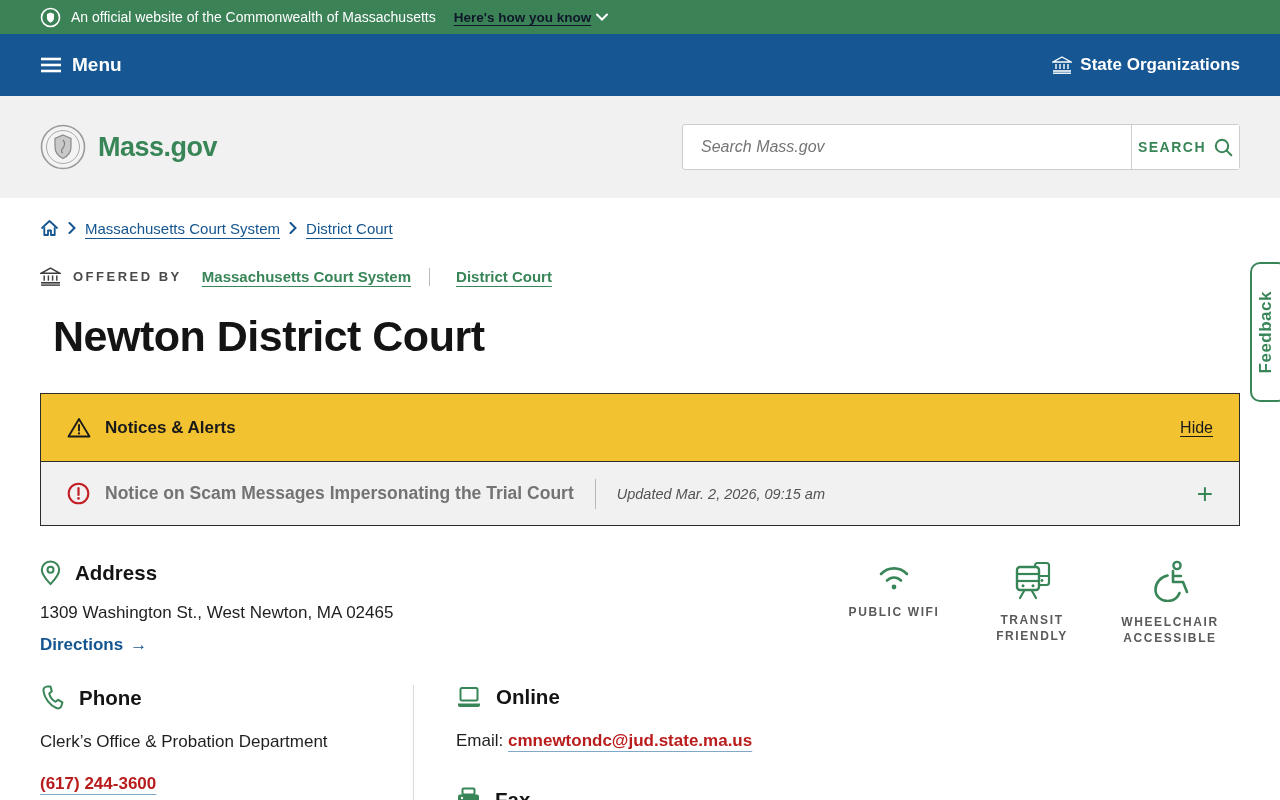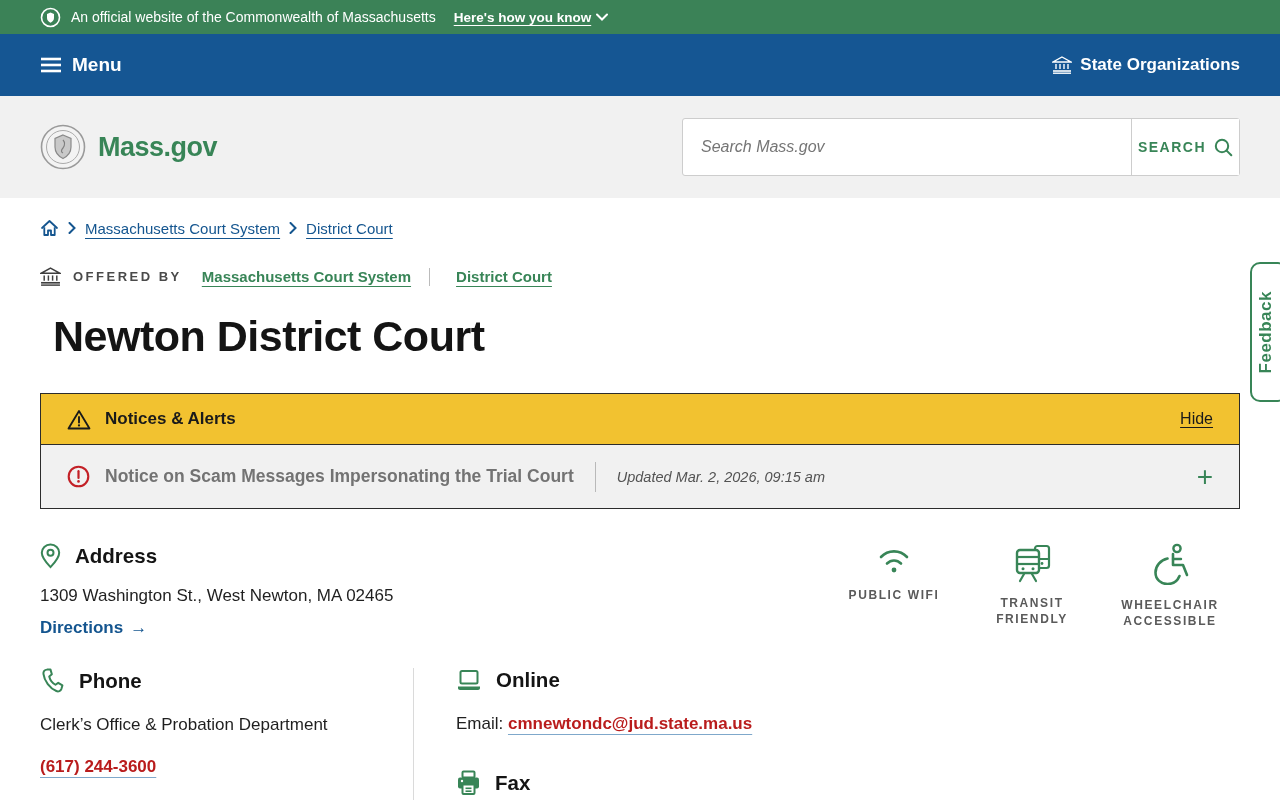--- a/index.html
+++ b/index.html
@@ -3,35 +3,35 @@
 <meta charset="utf-8">
 <style>
   * { margin:0; padding:0; box-sizing:border-box; }
   html,body { width:1280px; height:800px; overflow:hidden; background:#fff;
     font-family:"Liberation Sans", sans-serif; color:#1a1a1a; }
 
   
   .banner { height:34px; background:#3B8257; display:flex; align-items:center;
     padding:8px 40px; gap:10px; color:#fff; font-size:14px; }
   .banner .seal { flex:0 0 auto; }
-  .banner-link { color:#ffffff; font-weight:700; font-size:13.5px; text-decoration:underline;
+  .banner-link { color:#0f172a; font-weight:700; font-size:13.5px; text-decoration:underline;
     text-underline-offset:3px; display:inline-flex; align-items:center; gap:5px; margin-left:8px; cursor:pointer; }
 
   
   .menubar { height:62px; background:#155693; display:flex; align-items:center;
     justify-content:space-between; padding:8px 40px; color:#fff; }
   .menu-left { display:flex; align-items:center; gap:10px; cursor:pointer; }
   .menu-label { font-size:19px; font-weight:700; }
   .orgs { display:flex; align-items:center; gap:8px; font-size:17px; font-weight:600; cursor:pointer; }
 
   
   .header { height:102px; background:#F1F1F1; display:flex; align-items:center; padding:0 40px; }
   .logo { display:flex; align-items:center; gap:12px; cursor:pointer; }
   .logo-text { color:#388557; font-size:27px; font-weight:700; letter-spacing:-0.5px; }
-  .searchbox { margin-left:auto; width:558px; height:58px; background:#fff;
+  .searchbox { margin-left:auto; width:558px; height:46px; background:#fff;
     border:1px solid #CDCDCD; border-radius:3px; display:flex; align-items:stretch; }
   .searchbox input { flex:1; border:none; outline:none; padding:0 18px; font-size:16px;
     font-style:italic; color:#3a3a3a; background:transparent; font-family:"Liberation Sans", sans-serif; }
   .search-btn { width:108px; border-left:1px solid #CDCDCD; display:flex; align-items:center;
     justify-content:center; gap:8px; color:#388557; font-size:14px; font-weight:700;
     letter-spacing:1.5px; cursor:pointer; background:#fff; }
 
   
   .breadcrumb { display:flex; align-items:center; gap:9px; padding:21px 40px 0 40px; }
   .breadcrumb a { color:#14558F; font-size:15px; text-decoration:underline; text-underline-offset:4px; cursor:pointer; }
@@ -41,21 +41,21 @@
   .offered-label { color:#4a4a4a; font-size:13px; font-weight:600; letter-spacing:2.5px; }
   .offered a { color:#388557; font-size:15px; font-weight:700; text-decoration:underline;
     text-underline-offset:4px; cursor:pointer; margin-left:8px; }
   .offered .sep { width:1px; height:18px; background:#BBBBBB; margin:0 6px; }
 
   
   h1 { font-size:43px; font-weight:700; color:#141414; padding:26px 40px 0 53px; letter-spacing:-0.5px; }
 
   
   .alerts { margin:32px 40px 0 40px; border:1px solid #2C2C2C; }
-  .alerts-header { background:#F2C230; height:50px; display:flex; align-items:center; padding:0 26px; gap:14px; }
+  .alerts-header { background:#F2C230; height:67px; display:flex; align-items:center; padding:0 26px; gap:14px; }
   .alerts-title { font-size:17px; font-weight:700; color:#1a1a1a; }
   .hide-link { margin-left:auto; font-size:16px; color:#1a1a1a; text-decoration:underline;
     text-underline-offset:3px; cursor:pointer; }
   .notice-row { background:#F1F1F1; border-top:1px solid #2C2C2C; height:64px;
     display:flex; align-items:center; padding:0 26px; gap:15px; }
   .notice-title { font-size:17.5px; font-weight:700; color:#737373; }
   .notice-sep { width:1px; height:30px; background:#B9B9B9; margin:0 6px; }
   .notice-updated { font-size:14.5px; font-style:italic; color:#535353; }
   .notice-expand { margin-left:auto; color:#388557; font-size:28px; font-weight:400;
     line-height:1; cursor:pointer; }

